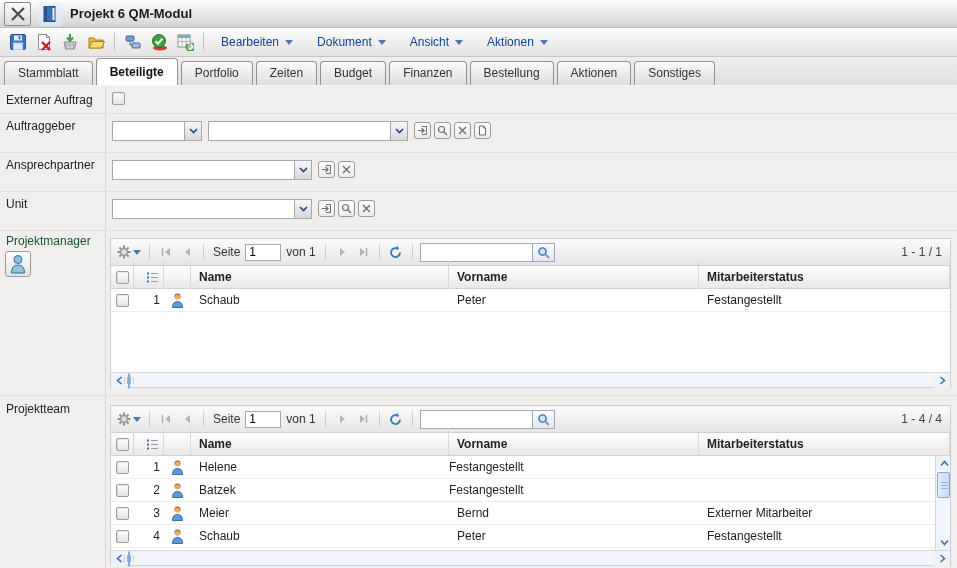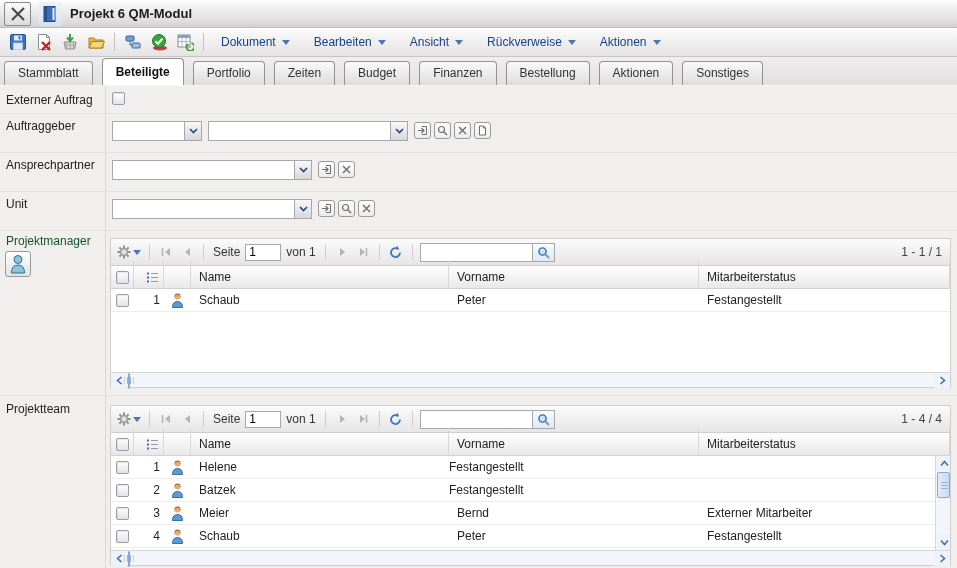--- a/index.html
+++ b/index.html
@@ -34,21 +34,21 @@
   .tb-sep { width:1px; height:18px; background:#c2c0c0; margin:0 5px; }
   .menu-btn { display:flex; align-items:center; gap:6px; padding:0 12px; height:24px; cursor:pointer; color:#15428b; }
   .caret { width:0; height:0; border-left:4px solid transparent; border-right:4px solid transparent; border-top:5px solid #4a77b5; }
   
   .tabbar {
     position:absolute; left:0; top:57px; width:957px; height:29px;
     background:linear-gradient(#efeded,#e2dfdf); border-bottom:1px solid #f7f6f6;
     display:flex; align-items:flex-end; padding-left:4px;
   }
   .tab {
-    height:24px; line-height:23px; padding:0 13px; margin-right:9px; cursor:pointer;
+    height:24px; line-height:23px; padding:0 13px; margin-right:3px; cursor:pointer;
     border:1px solid #929292; border-bottom:none; border-radius:4px 4px 0 0;
     background:linear-gradient(#fafafa,#dedcdc); color:#333; position:relative;
   }
   .tab.active {
     height:27px; line-height:26px; background:#fff; font-weight:bold; color:#111; z-index:2;
   }
   
   .content { position:absolute; left:0; top:86px; width:764px; height:482px; background:#f1efee; }
   .vdiv { position:absolute; left:105px; top:0; width:1px; height:482px; background:#ddd9d9; }
   .hline { position:absolute; left:0; width:957px; height:1px; background:#e3e0e0; }
@@ -91,21 +91,21 @@
   .searchbox .magbtn {
     width:23px; height:19px; border:1px solid #a6a8ae; background:linear-gradient(#fafcfe,#dfe8f2);
     display:flex; align-items:center; justify-content:center; cursor:pointer;
   }
   .flex1 { flex:1; }
   .range { color:#444; padding-right:3px; }
   .ghead {
     height:23px; flex:0 0 23px; background:linear-gradient(#ffffff,#e9e7e7);
     border-bottom:1px solid #d2d0d0; display:flex; align-items:center; cursor:pointer;
   }
-  .ghead > span { height:100%; display:flex; align-items:center; border-right:1px solid #d9d7d7; padding:16px 4px; color:#222; }
+  .ghead > span { height:100%; display:flex; align-items:center; border-right:1px solid #d9d7d7; padding:16px 4px; color:#222;font-weight:bold; }
   .gbody { flex:1; background:#fff; position:relative; overflow:hidden; display:flex; }
   .rows { flex:1; }
   .grow { height:23px; display:flex; align-items:center; border-bottom:1px solid #efedec; background:#fff; cursor:pointer; }
   .grow > span { padding:0 4px; display:flex; align-items:center; }
   .c-cb   { width:23px; flex:0 0 23px; justify-content:center; }
   .c-num  { width:30px; flex:0 0 30px; justify-content:flex-end; }
   .c-ico  { width:27px; flex:0 0 27px; justify-content:center; }
   .c-name { width:258px; flex:0 0 258px; }
   .c-vor  { width:250px; flex:0 0 250px; }
   .c-stat { flex:1; }
@@ -221,33 +221,29 @@
             <rect x="2" y="2" width="12" height="12" fill="#fff" stroke="#8a8a8a"></rect>
             <rect x="2" y="2" width="12" height="3" fill="#7fa5d2"></rect>
             <path d="M2 8.5 h12 M6 5 v9 M10 5 v9" stroke="#b5b5b5"></path>
             <path d="M15.5 10 a4 4 0 1 1 -4.5 2" fill="none" stroke="#3f9d3f" stroke-width="1.8"></path>
             <path d="M10 10.6 L11.2 13.4 L13.6 11.6 Z" fill="#3f9d3f"></path>
           </svg>
       </span>
     </div>
     <div class="tb-sep"></div>
     <div class="menu-btn">
+      <span>Bearbeiten</span>
+        <span class="caret"></span>
+    </div>
+    <div class="menu-btn">
       <span>Dokument</span>
         <span class="caret"></span>
     </div>
     <div class="menu-btn">
-      <span>Bearbeiten</span>
-        <span class="caret"></span>
-    </div>
-    <div class="menu-btn">
       <span>Ansicht</span>
-        <span class="caret"></span>
-    </div>
-    <div class="menu-btn">
-      <span>Rückverweise</span>
         <span class="caret"></span>
     </div>
     <div class="menu-btn">
       <span>Aktionen</span>
         <span class="caret"></span>
     </div>
   </div>
 
   <div class="tabbar">
     <div class="tab">Stammblatt</div>

